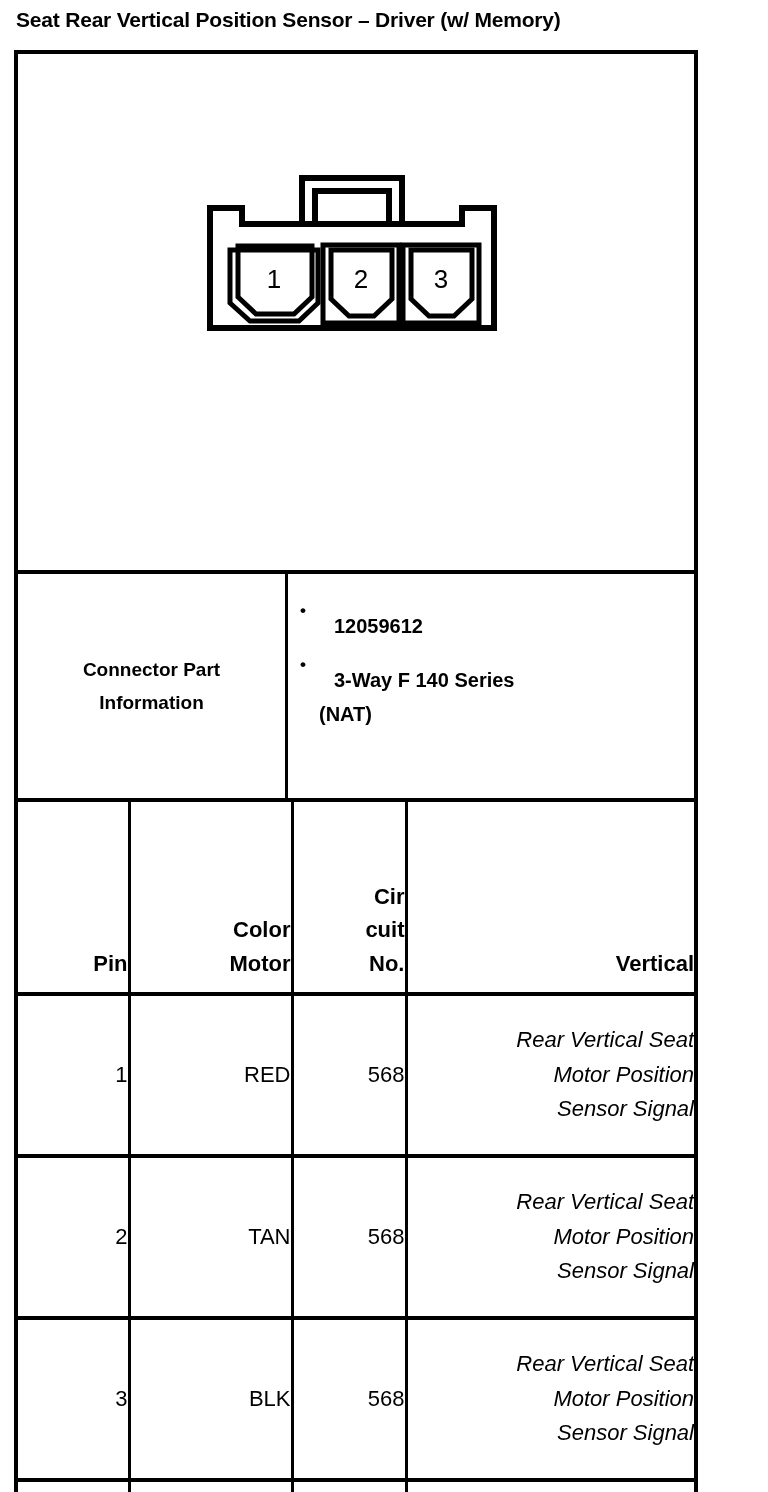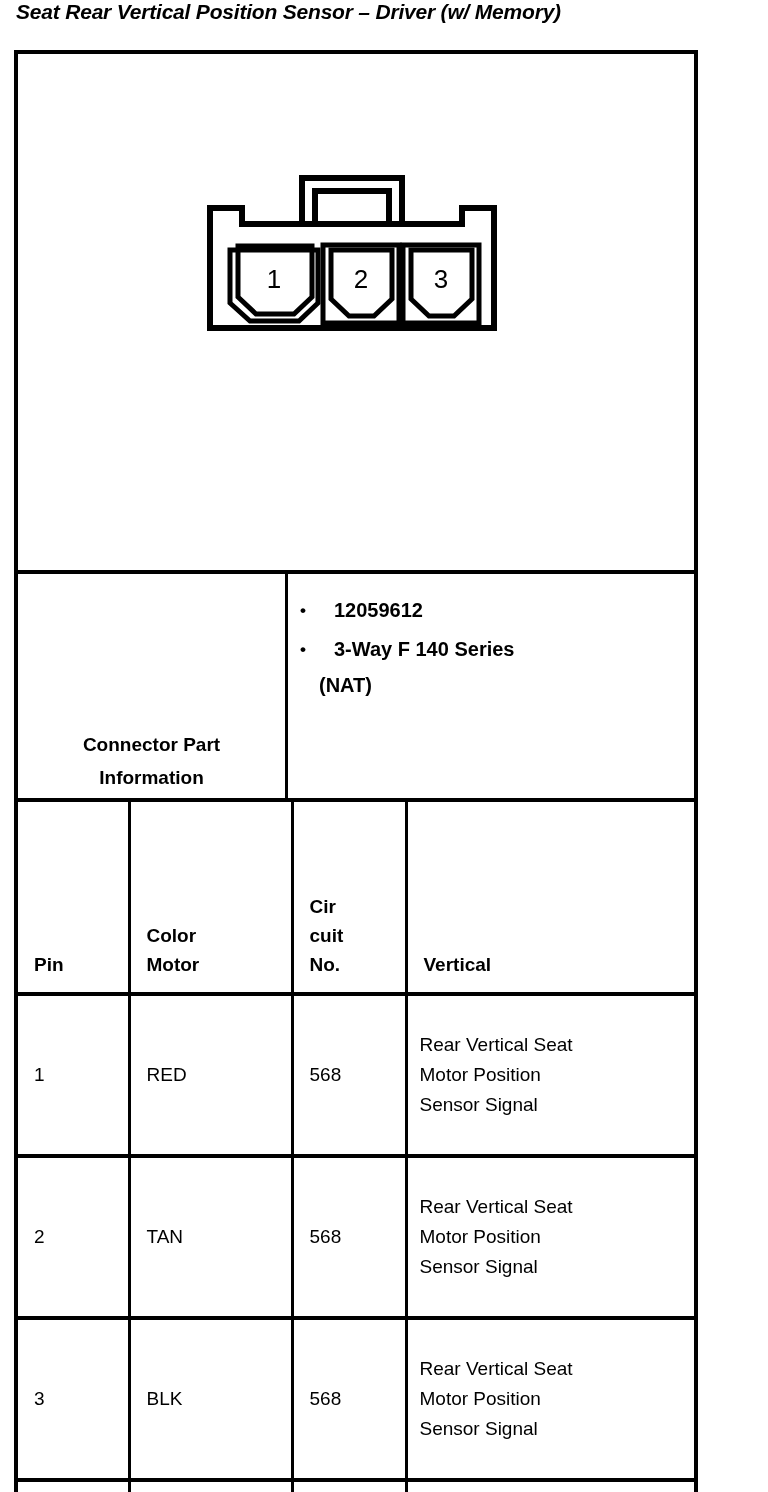--- a/index.html
+++ b/index.html
@@ -13,27 +13,26 @@
     position: relative;
     font-family: "Liberation Sans", sans-serif;
     color: #000000;
     overflow: hidden;
   }
 
   
   .page-title {
     position: absolute;
     left: 16px;
-    top: 0;
+    top: 8px;
     width: 740px;
     font-size: 21px;
     font-weight: bold;
     letter-spacing: -0.2px;
     white-space: nowrap;
-    font-style: italic;
   }
 
   
   .doc-frame {
     position: absolute;
     left: 14px;
     top: 50px;
     width: 684px;
     border: 4px solid #000;
     border-bottom: none;
@@ -58,21 +57,21 @@
     display: flex;
     border-bottom: 4px solid #000;
     min-height: 224px;
   }
   .part-info-label {
     width: 270px;
     flex: 0 0 270px;
     border-right: 3px solid #000;
     box-sizing: border-box;
     display: flex;
-    align-items: flex-end;
+    align-items: center;
     justify-content: center;
     text-align: center;
     font-size: 19px;
     font-weight: bold;
     line-height: 1.75;
     padding: 4px 8px;
   }
   .part-info-values {
     flex: 1 1 auto;
     padding: 26px 10px 8px 12px;
@@ -86,20 +85,21 @@
     margin-bottom: 18px;
   }
   .bullet-dot {
     width: 34px;
     flex: 0 0 34px;
     font-size: 17px;
     line-height: 1.25;
   }
   .bullet-text {
     flex: 1 1 auto;
+    margin-top: 16px;
   }
   .wrap-line {
     margin-top: -4px;
     margin-left: 19px;
   }
 
   
   .pin-table {
     width: 100%;
     border-collapse: collapse;
@@ -107,23 +107,23 @@
   }
   .pin-table col.c-pin    { width: 111px; }
   .pin-table col.c-color  { width: 163px; }
   .pin-table col.c-cir    { width: 114px; }
   .pin-table col.c-func   { width: auto;  }
 
   .pin-table th,
   .pin-table td {
     border-right: 3px solid #000;
     border-bottom: 4px solid #000;
-    text-align: left;
-    font-size: 19px;
-    padding: 16px;
+    text-align: right;
+    font-size: 22px;
+    padding: 0;
     box-sizing: border-box;
   }
   .pin-table th:last-child,
   .pin-table td:last-child { border-right: none; }
 
   .pin-table thead th {
     height: 192px;
     vertical-align: bottom;
     font-weight: bold;
     line-height: 1.52;
@@ -133,21 +133,21 @@
     height: 162px;
     vertical-align: middle;
     font-weight: normal;
   }
   .func-cell {
     text-align: left;
     padding-left: 12px !important;
     line-height: 1.58;
   }
   .hdr-stack span { display: block; }
-  .func-cell span { display: block; }
+  .func-cell span { display: block; font-style: italic; }
 
   
   .clip-row td { height: 30px; border-bottom: none; }
 </style>
 </head>
 <body>
 
 <div class="page-title">Seat Rear Vertical Position Sensor – Driver (w/ Memory)</div>
 
 <div class="doc-frame">

